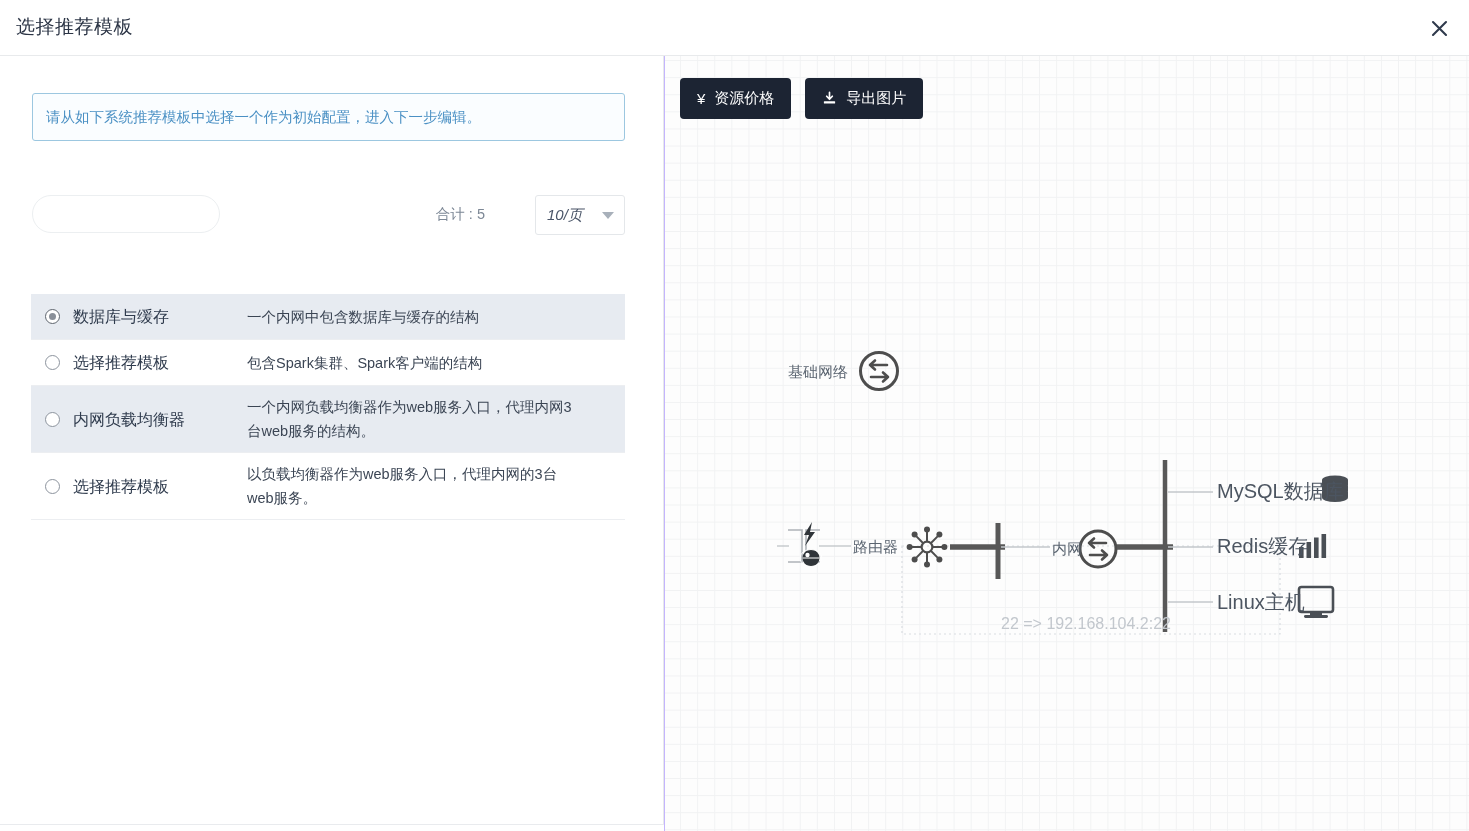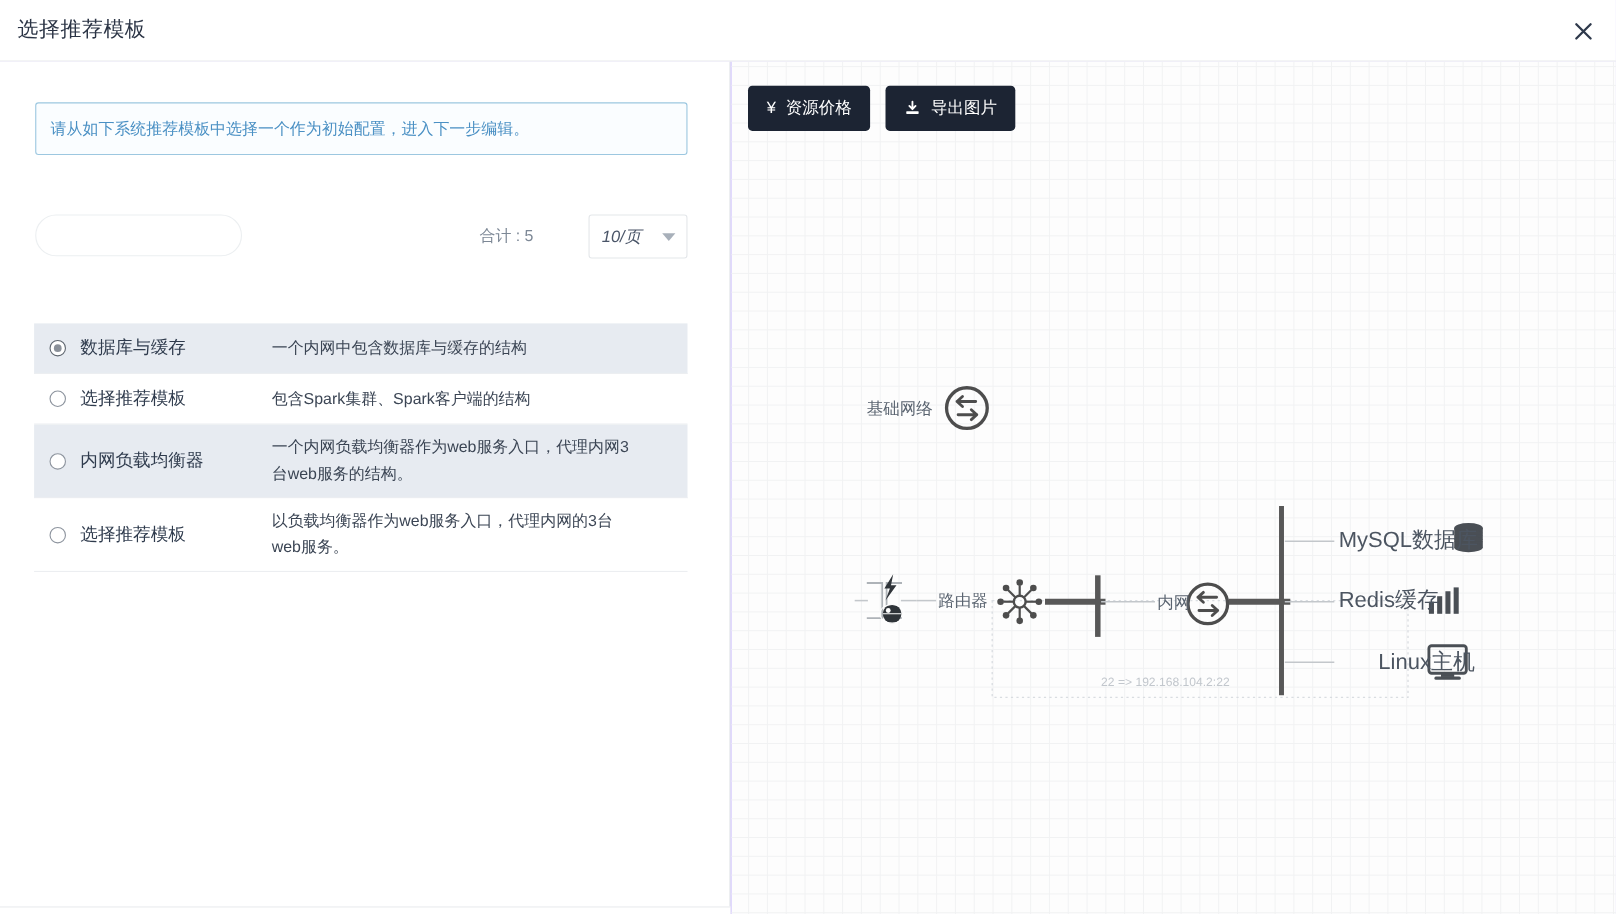--- a/index.html
+++ b/index.html
@@ -126,21 +126,21 @@
   }
   .dark-btn .glyph { font-size:15px; line-height:1; display:flex; }
 
   .diagram { position:absolute; left:0; top:0; width:804px; height:775px;text-decoration:underline; }
   .node-label {
     position:absolute; font-size:15px; color:#5a6470; white-space:nowrap;
     line-height:1;
   }
   .node-label.big { font-size:20px; color:#4c5561; }
   .port-label {
-    position:absolute; font-size:11px; color:#c2c7cd; white-space:nowrap;
+    position:absolute; font-size:16px; color:#c2c7cd; white-space:nowrap;
   }
 </style>
 </head>
 <body>
 
 <div id="app">
 
   <div class="modal-header">
     <div class="modal-title">选择推荐模板</div>
     <div class="close-btn">
@@ -325,19 +325,19 @@
       <div class="node-label" style="left:123px; top:308px;">基础网络</div>
 
       <div class="node-label" style="left:188px; top:483px;">路由器</div>
 
       <div class="node-label" style="left:387px; top:485px;">内网</div>
 
       <div class="node-label big" style="left:552px; top:425px;">MySQL数据库</div>
 
       <div class="node-label big" style="left:552px; top:480px;">Redis缓存</div>
 
-      <div class="node-label big" style="left:552px; top:536px;margin-left:36px;">Linux主机</div>
+      <div class="node-label big" style="left:552px; top:536px;">Linux主机</div>
 
       <div class="port-label" style="left:336px; top:559px;">22 =&gt; 192.168.104.2:22</div>
 
     </div>
   </div>
 </div>
 
 </body></html>

